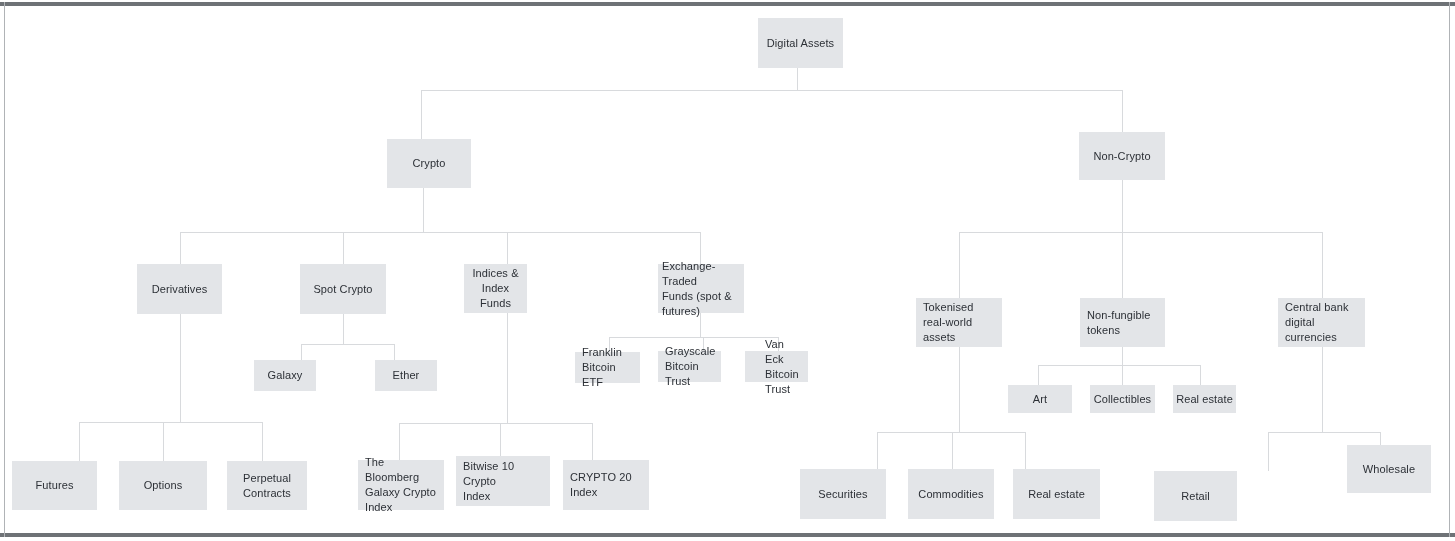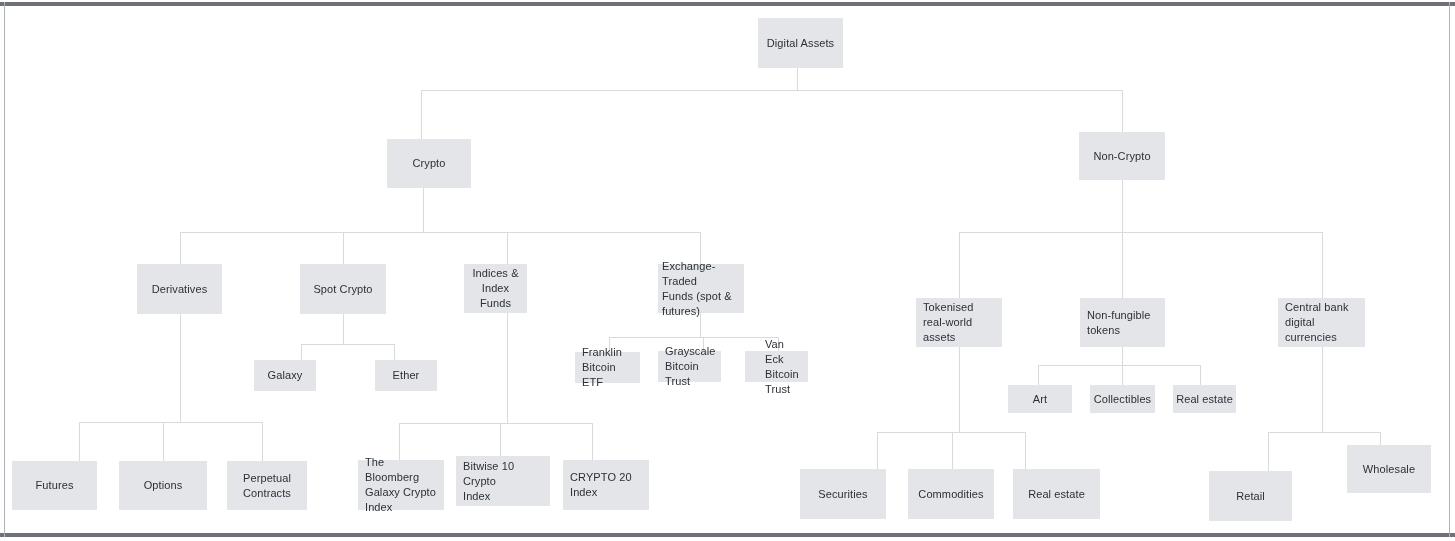--- a/index.html
+++ b/index.html
@@ -88,21 +88,21 @@
 Trust</div>
 
   <div class="node c" style="left:800px;top:469px;width:86px;height:50px">Securities</div>
   <div class="node c" style="left:908px;top:469px;width:86px;height:50px">Commodities</div>
   <div class="node c" style="left:1013px;top:469px;width:87px;height:50px">Real estate</div>
 
   <div class="node c" style="left:1008px;top:385px;width:64px;height:28px">Art</div>
   <div class="node c" style="left:1090px;top:385px;width:65px;height:28px">Collectibles</div>
   <div class="node c" style="left:1173px;top:385px;width:63px;height:28px">Real estate</div>
 
-  <div class="node c" style="left:1209px;top:471px;width:83px;height:50px">Retail</div>
+  <div class="node c" style="left:1154px;top:471px;width:83px;height:50px">Retail</div>
   <div class="node c" style="left:1347px;top:445px;width:84px;height:48px">Wholesale</div>
 
   <div class="frame-top"></div>
   <div class="frame-bottom"></div>
   <div class="frame-left"></div>
   <div class="frame-right"></div>
 
 </div>
 
 </body></html>

